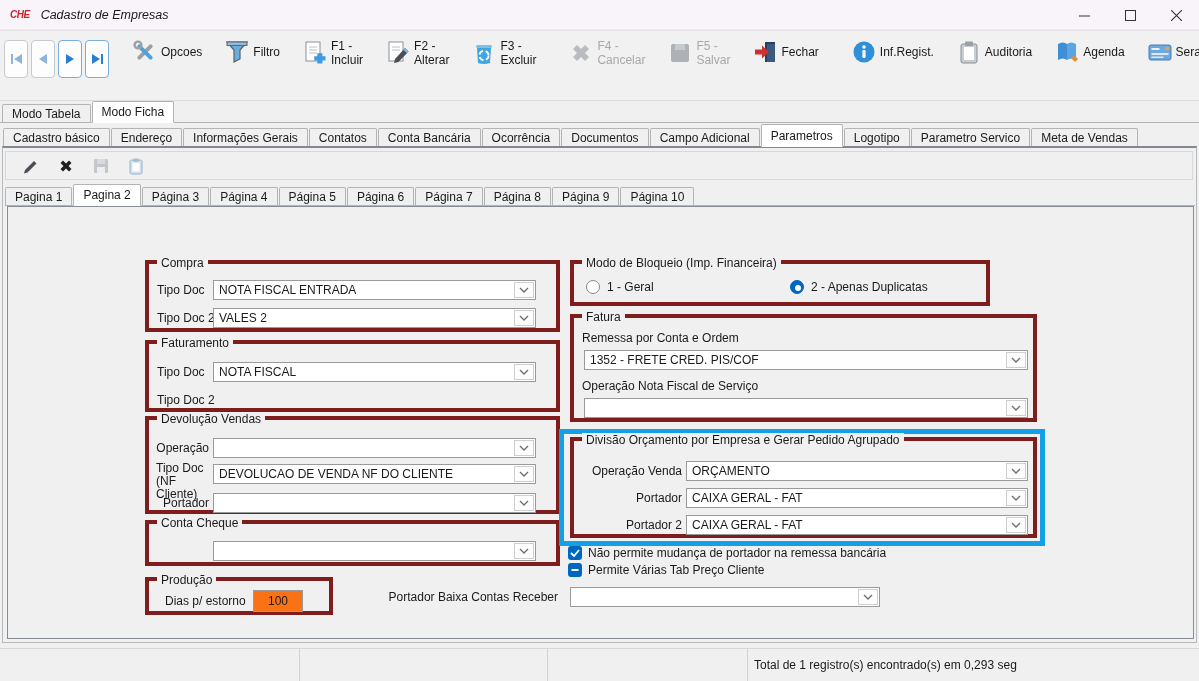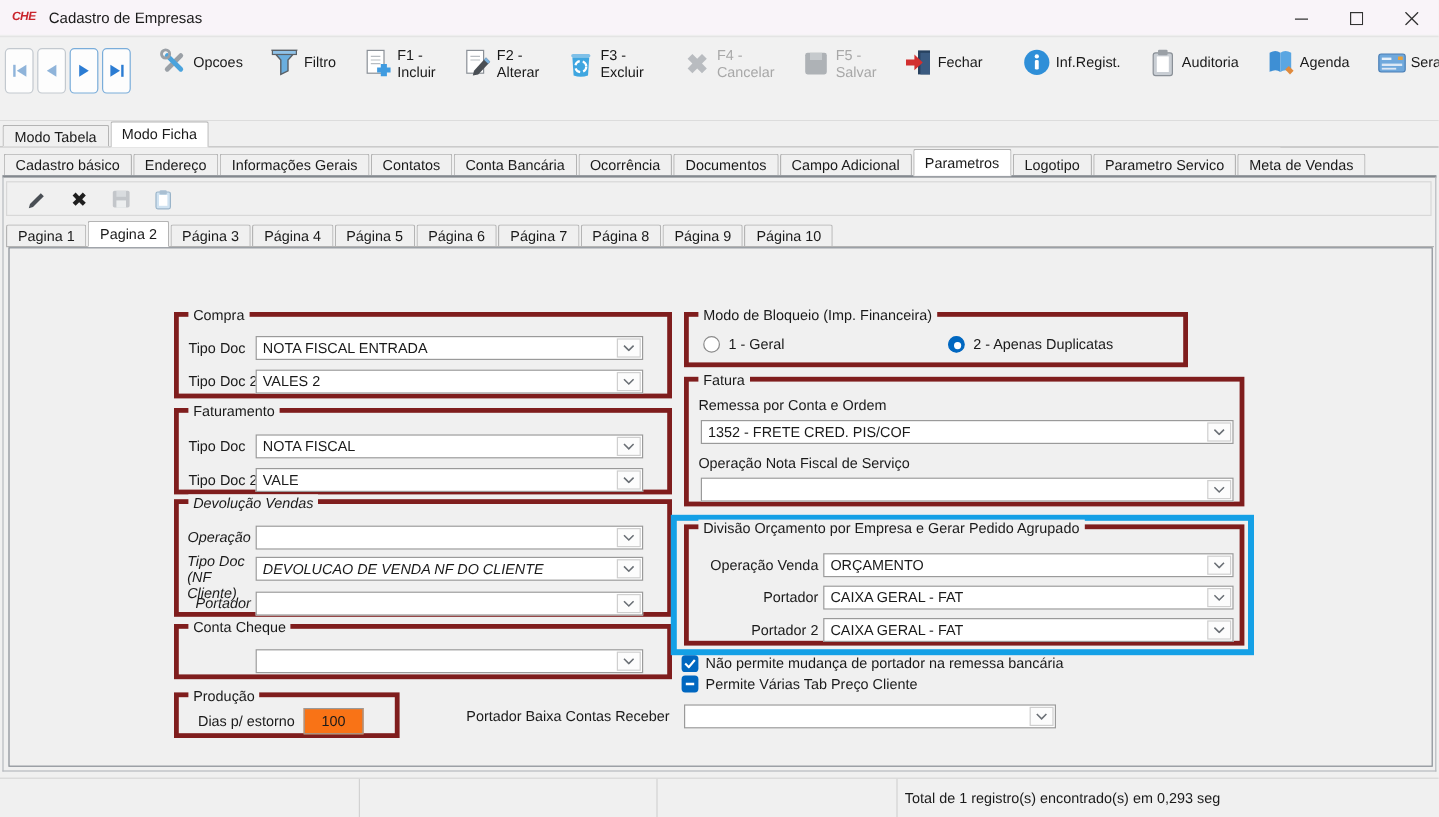--- a/index.html
+++ b/index.html
@@ -2,21 +2,21 @@
 <html><head>
 <meta charset="utf-8">
 <style>
   * { margin:0; padding:0; box-sizing:border-box; }
   html,body { width:1199px; height:681px; }
   body { font-family:"Liberation Sans", sans-serif; font-size:12px; color:#1a1a1a; background:#f0f0f0; position:relative; overflow:hidden; }
 
   
   .titlebar { position:absolute; left:0; top:0; width:1199px; height:30px; background:#f9f4f9; display:flex; align-items:center; border-bottom:1px solid #eee; }
   .app-logo { margin-left:10px; font-weight:800; font-style:italic; font-size:10px; color:#c9252d; letter-spacing:-0.5px; }
-  .app-title { margin-left:11px; font-size:12.5px; }
+  .app-title { margin-left:11px; font-size:12.5px;font-style:italic; }
   .win-controls { position:absolute; right:0; top:0; height:30px; display:flex; }
   .win-btn { width:46px; height:30px; display:flex; align-items:center; justify-content:center; }
 
   
   .toolbar { position:absolute; left:0; top:30px; width:1199px; height:71px; background:#f1f1f1; border-top:1px solid #e4e4e4; border-bottom:1px solid #dcdcdc; display:flex; align-items:flex-start; padding:6px 0 0 4px; }
   .nav-group { display:flex; gap:3px; margin-top:3px; margin-right:12px; }
   .nav-btn { width:24px; height:38px; background:#fdfdfd; border:1px solid #c3c9cf; border-radius:4px; display:flex; align-items:center; justify-content:center; }
   .nav-btn.focus { border-color:#7aadda; }
   .tb-btn { display:flex; align-items:center; gap:3px; padding:2px 11px; font-size:12px; }
   .tb-btn .ticon { width:26px; height:26px; display:flex; align-items:center; justify-content:center; }
@@ -400,31 +400,23 @@
       <span class="flabel" style="left:8px; top:22px;">Tipo Doc</span>
       <div class="combo" style="left:64px; top:18px; width:323px;">
         <span class="cv">NOTA FISCAL</span>
         <span class="cbtn">
             <svg width="10" height="6">
               <path d="M1 1 L5 5 L9 1" fill="none" stroke="#6a6f75" stroke-width="1.3"></path>
             </svg>
           </span>
       </div>
       <span class="flabel" style="left:8px; top:50px;">Tipo Doc 2</span>
-      <div class="combo" style="left:64px; top:46px; width:323px;">
-        <span class="cv">VALE</span>
-        <span class="cbtn">
-            <svg width="10" height="6">
-              <path d="M1 1 L5 5 L9 1" fill="none" stroke="#6a6f75" stroke-width="1.3"></path>
-            </svg>
-          </span>
-      </div>
-    </div>
-
-    <div class="fs" style="left:137px; top:209px; width:415px; height:98px;font-style:italic;">
+    </div>
+
+    <div class="fs" style="left:137px; top:209px; width:415px; height:98px;">
       <span class="lg">Devolução Vendas</span>
       <span class="flabel r" style="left:2px; top:22px; width:58px;">Operação</span>
       <div class="combo" style="left:64px; top:18px; width:323px;">
         <span class="cv"></span>
         <span class="cbtn">
             <svg width="10" height="6">
               <path d="M1 1 L5 5 L9 1" fill="none" stroke="#6a6f75" stroke-width="1.3"></path>
             </svg>
           </span>
       </div>

